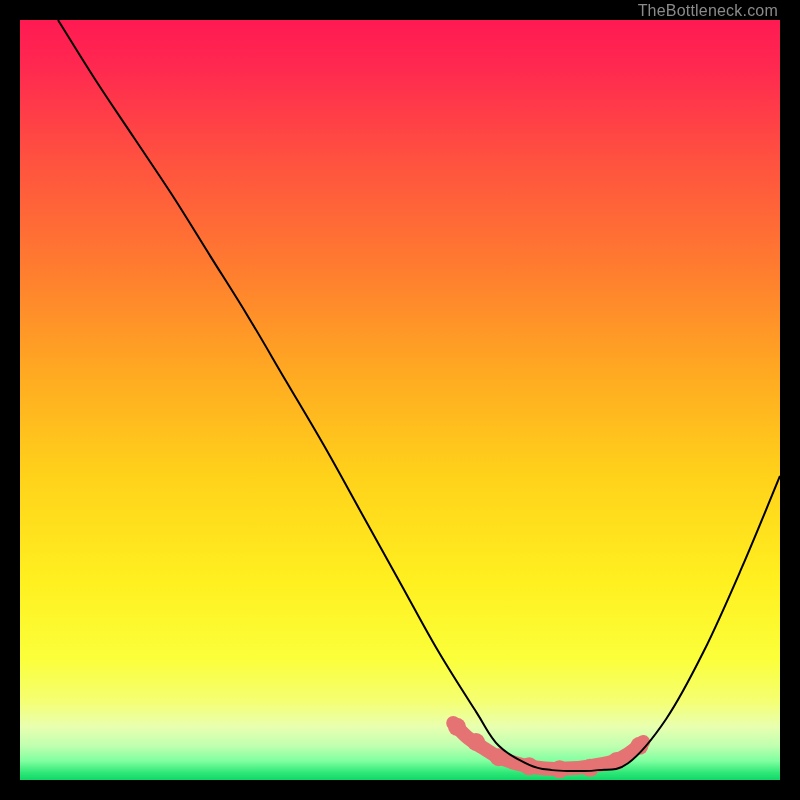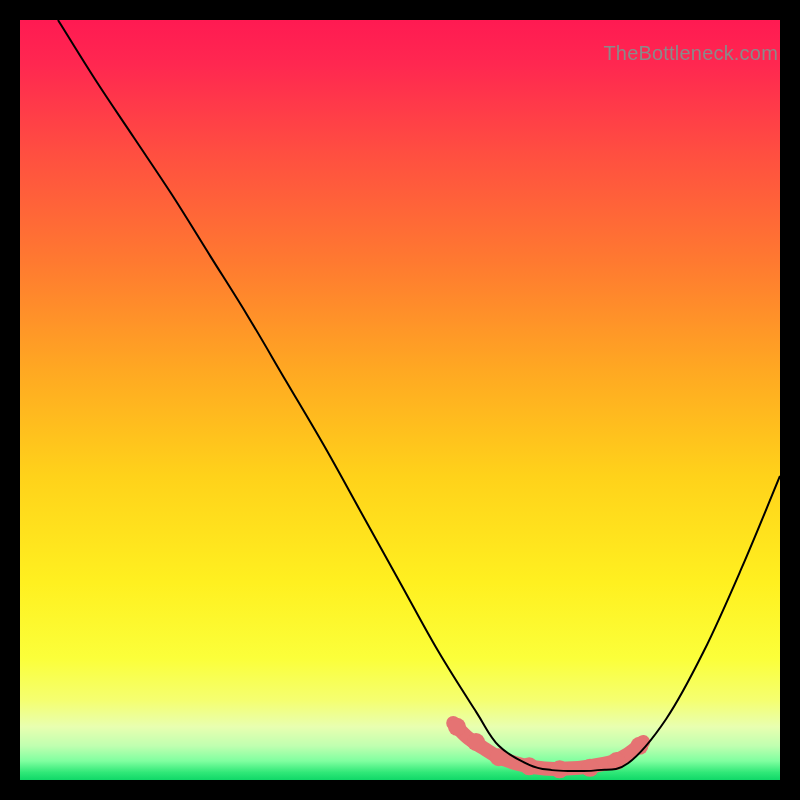--- a/index.html
+++ b/index.html
@@ -39,24 +39,23 @@
     top: 0;
     width: 760px;
     height: 760px;
     overflow: visible;
   }
   .watermark {
     position: absolute;
     top: 2px;
     right: 22px;
     font-family: Arial, Helvetica, sans-serif;
-    font-size: 20px;
+    font-size: 16px;
     color: #8a8a8a;
     letter-spacing: 0.2px;
-    margin-top: 40px;
   }
 </style>
 </head>
 <body>
 
 <div class="frame">
   <div class="plot-area">
     <svg class="gradient" viewBox="0 0 760 760" preserveAspectRatio="none">
       <defs>
         <linearGradient id="bg-grad" x1="0" y1="0" x2="0" y2="1">

